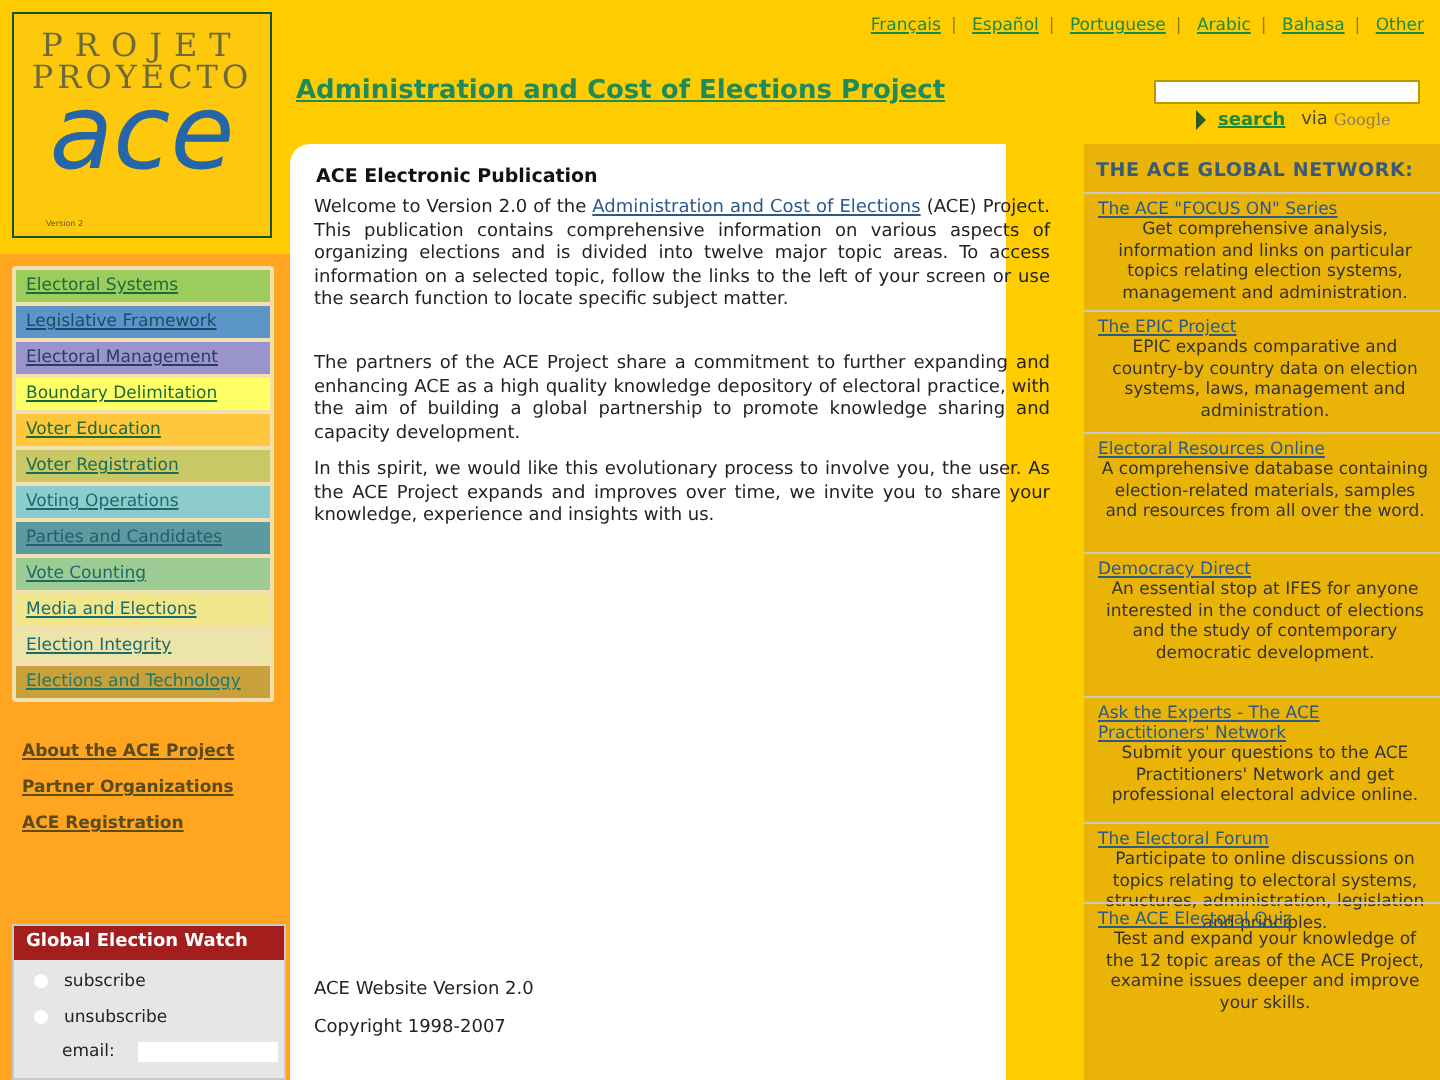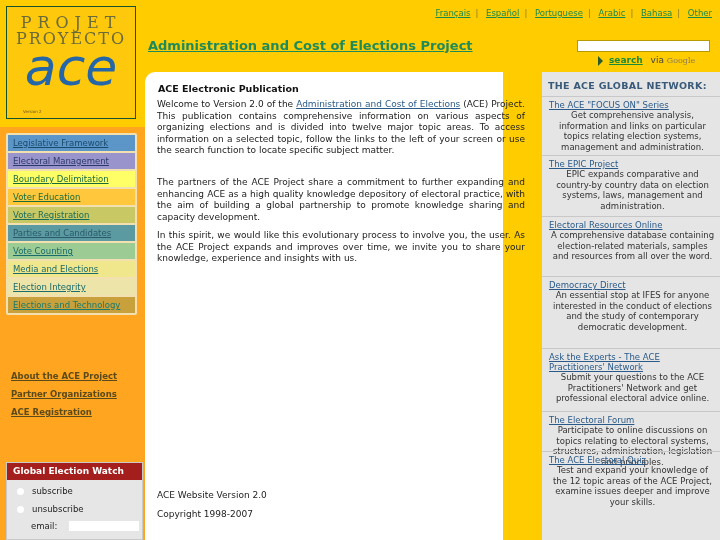--- a/index.html
+++ b/index.html
@@ -46,45 +46,47 @@
   #main-heading { position: absolute; left: 13px; top: 11px; font-size: 9.5px; font-weight: bold; color: #111; }
   .para { position: absolute; left: 12px; width: 368px; font-size: 9px; line-height: 11.5px; text-align: justify; color: #222; }
   #p1 { top: 27px; }
   #p2 { top: 105px; }
   #p3 { top: 158px; }
   .inline-link { color: #2a5a8a; text-decoration: underline; }
   #footer-version { position: absolute; left: 12px; top: 418px; font-size: 9px; }
   #footer-copy { position: absolute; left: 12px; top: 437px; font-size: 9px; }
 
   
-  #right { position: absolute; left: 542px; top: 72px; width: 178px; height: 468px; background: #e5e5e5; }
+  #right { position: absolute; left: 542px; top: 72px; width: 178px; height: 468px; background: #eab308; }
   #network-title { position: absolute; left: 6px; top: 8px; font-size: 9.5px; font-weight: bold; color: #3a5a7a; letter-spacing: 0.3px; }
   .net-item { position: absolute; left: 0; width: 178px; border-top: 1px solid #c8c8c8; padding: 3px 4px 0 7px; }
   .net-link { display: block; font-size: 8.5px; color: #2a5a8a; text-decoration: underline; line-height: 10px; }
   .net-desc { display: block; font-size: 8.5px; color: #333; line-height: 10.5px; text-align: center; }
 </style>
 </head>
 <body>
 
 <div id="left-col">
   <div id="logo-area">
     <div id="logo-box">
       <div class="logo-line" id="logo-l1">PROJET</div>
       <div class="logo-line" id="logo-l2">PROYECTO</div>
       <div class="logo-line" id="logo-ace">ace</div>
       <div id="logo-version">Version 2</div>
     </div>
   </div>
 
   <div id="topic-menu">
+    <a class="topic" style="background:#9ccc5c;color:#1a6b3a">Electoral Systems</a>
     <a class="topic" style="background:#5c96c8;color:#1a4a6b">Legislative Framework</a>
     <a class="topic" style="background:#9a94cc;color:#2a3a6b">Electoral Management</a>
     <a class="topic" style="background:#ffff66;color:#1a6b3a">Boundary Delimitation</a>
     <a class="topic" style="background:#ffc83c;color:#1a6b3a">Voter Education</a>
     <a class="topic" style="background:#c8c864;color:#1a6b5a">Voter Registration</a>
+    <a class="topic" style="background:#8ccccc;color:#1a6b6b">Voting Operations</a>
     <a class="topic" style="background:#5a9aa0;color:#2a5a6b">Parties and Candidates</a>
     <a class="topic" style="background:#9ccc94;color:#1a6b6b">Vote Counting</a>
     <a class="topic" style="background:#f0e68c;color:#1a6b6b">Media and Elections</a>
     <a class="topic" style="background:#ece4a8;color:#1a6b6b">Election Integrity</a>
     <a class="topic" style="background:#c8a03c;color:#1a7a6b;margin-bottom:0">Elections and Technology</a>
   </div>
 
   <a class="plain-link" style="top:371px">About the ACE Project</a>
   <a class="plain-link" style="top:389px">Partner Organizations</a>
   <a class="plain-link" style="top:407px">ACE Registration</a>

